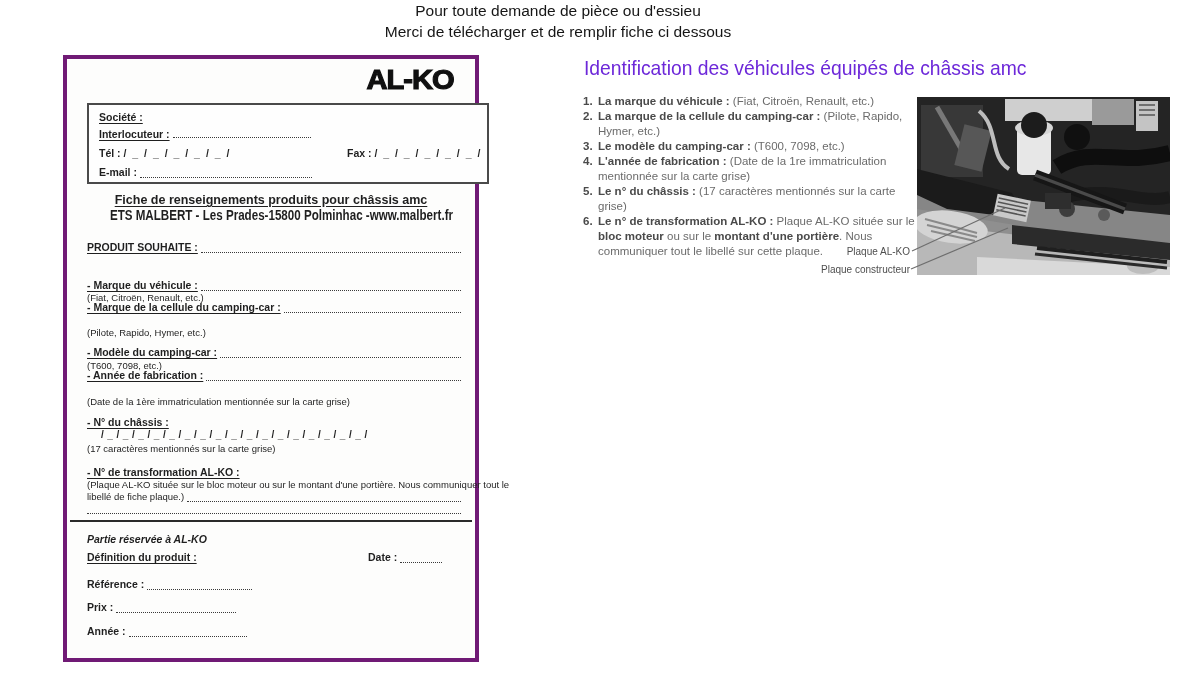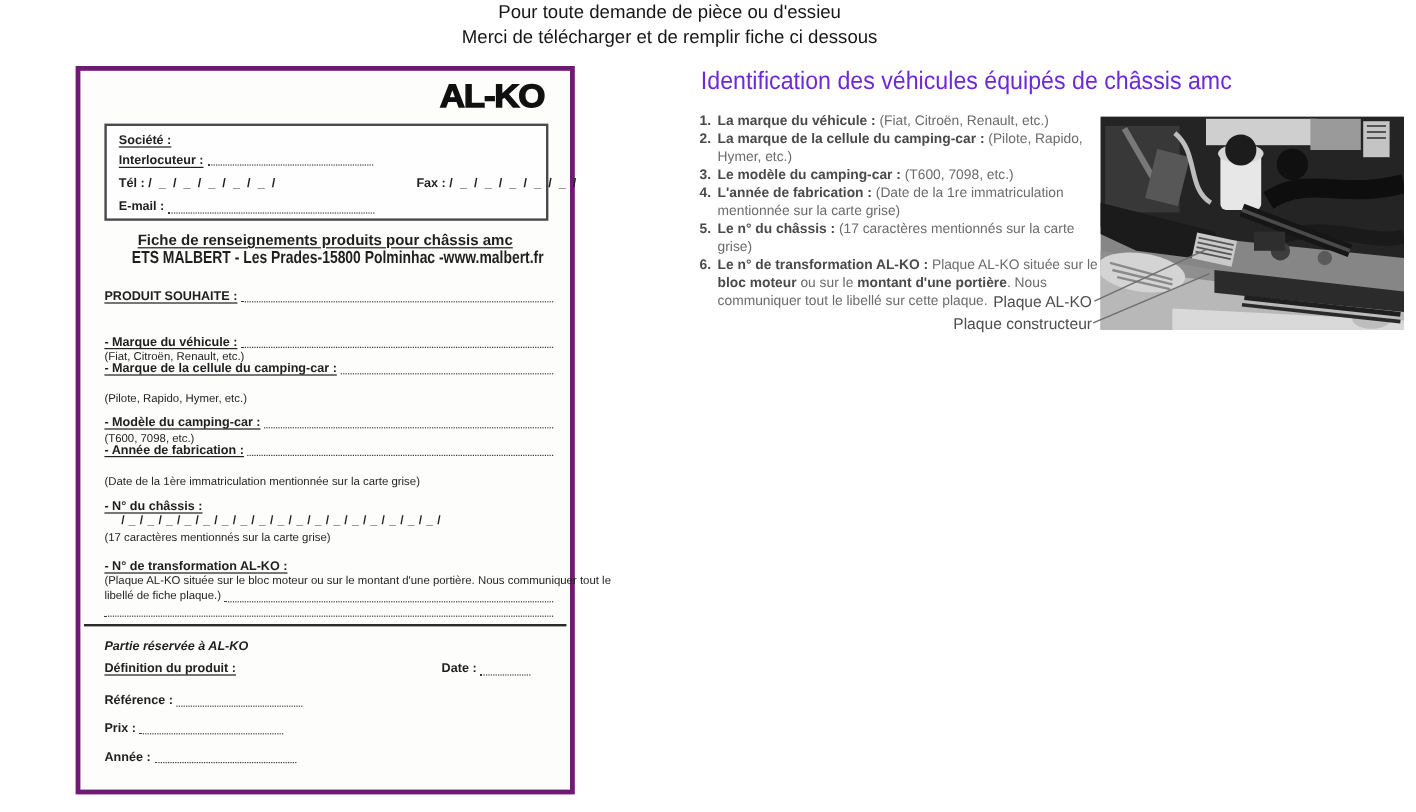--- a/index.html
+++ b/index.html
@@ -6,34 +6,34 @@
   html,body { width:1180px; height:677px; background:#ffffff; overflow:hidden;
     font-family:"Liberation Sans", sans-serif; }
 
   
   #top-header { position:absolute; left:0; top:3; width:1116px; text-align:center;
     font-size:15.5px; line-height:21px; color:#161616; }
 
   
   #scan-form { position:absolute; left:17px; top:55px; width:416px; height:607px;
     border:4px solid #701a75; background:#fdfdfc; color:#1f1f1f; font-size:10.5px;margin-left:46px; }
-  #scan-form .row { position:absolute; left:20px; right:14px; display:flex; align-items:center; white-space:nowrap; }
+  #scan-form .row { position:absolute; left:20px; right:14px; display:flex; align-items:flex-end; white-space:nowrap; }
   .b { font-weight:bold; }
   .i { font-style:italic; }
   .u { text-decoration:underline; text-underline-offset:2px; }
   .hint { font-size:9.5px; font-weight:normal; color:#242424; }
   .dots { display:inline-block; border-bottom:1.6px dotted #3a3a3a; height:10px; }
   .fill { flex:1; border-bottom:1.6px dotted #3a3a3a; height:10px; margin-left:3px; }
   .slots { font-weight:bold; letter-spacing:1.5px; }
 
   #alko-logo { position:absolute; top:6px; right:22px; font-size:27px; font-weight:bold;
     letter-spacing:-1px; color:#101010; -webkit-text-stroke:1.1px #101010;
     transform:scaleX(1.08); transform-origin:right center; }
 
-  #contact-box { position:absolute; left:20px; top:44px; width:370px; height:81px;
+  #contact-box { position:absolute; left:20px; top:44px; width:402px; height:81px;
     border:2px solid #4a4a4a; background:#fefefe; }
   #contact-box .crow { position:absolute; left:10px; right:8px; white-space:nowrap; }
 
   #form-title { position:absolute; top:134px; width:100%; text-align:center;
     font-size:12.5px; font-weight:bold; }
   #form-subtitle { position:absolute; top:148px; width:100%; text-align:center; }
   #form-subtitle span { display:inline-block; font-size:14.5px; font-weight:bold;
     transform:scaleX(0.8); transform-origin:center; white-space:nowrap; }
 
   #separator { position:absolute; left:3px; right:3px; top:461px; border-top:2px solid #2a2a2a; }
@@ -44,21 +44,21 @@
   #ident-heading span { display:inline-block; transform:scaleX(0.92); transform-origin:left center; }
 
   #ident-list { position:absolute; left:583px; top:94px; width:334px;
     font-size:11.5px; line-height:15px; color:#6b6b6b; }
   #ident-list .item { position:relative; padding-left:15px; }
   #ident-list .num { position:absolute; left:0; top:0; font-weight:bold; color:#4a4a4a; }
   #ident-list .lbl { font-weight:bold; color:#4a4a4a; }
 
   #engine-photo { position:absolute; left:917px; top:97px; width:253px; height:178px; }
   #callout-labels { position:absolute; left:740px; top:243px; width:170px;
-    text-align:right; font-size:13px; line-height:17.5px; color:#4e4e4e; white-space:nowrap; }
+    text-align:right; font-size:10px; line-height:17.5px; color:#4e4e4e; white-space:nowrap; }
   #callout-lines { position:absolute; left:905px; top:200px; width:130px; height:85px; z-index:3; }
 </style>
 </head>
 <body>
 
 <div id="top-header">
   <div>Pour toute demande de pièce ou d'essieu</div>
   <div>Merci de télécharger et de remplir fiche ci dessous</div>
 </div>
 

